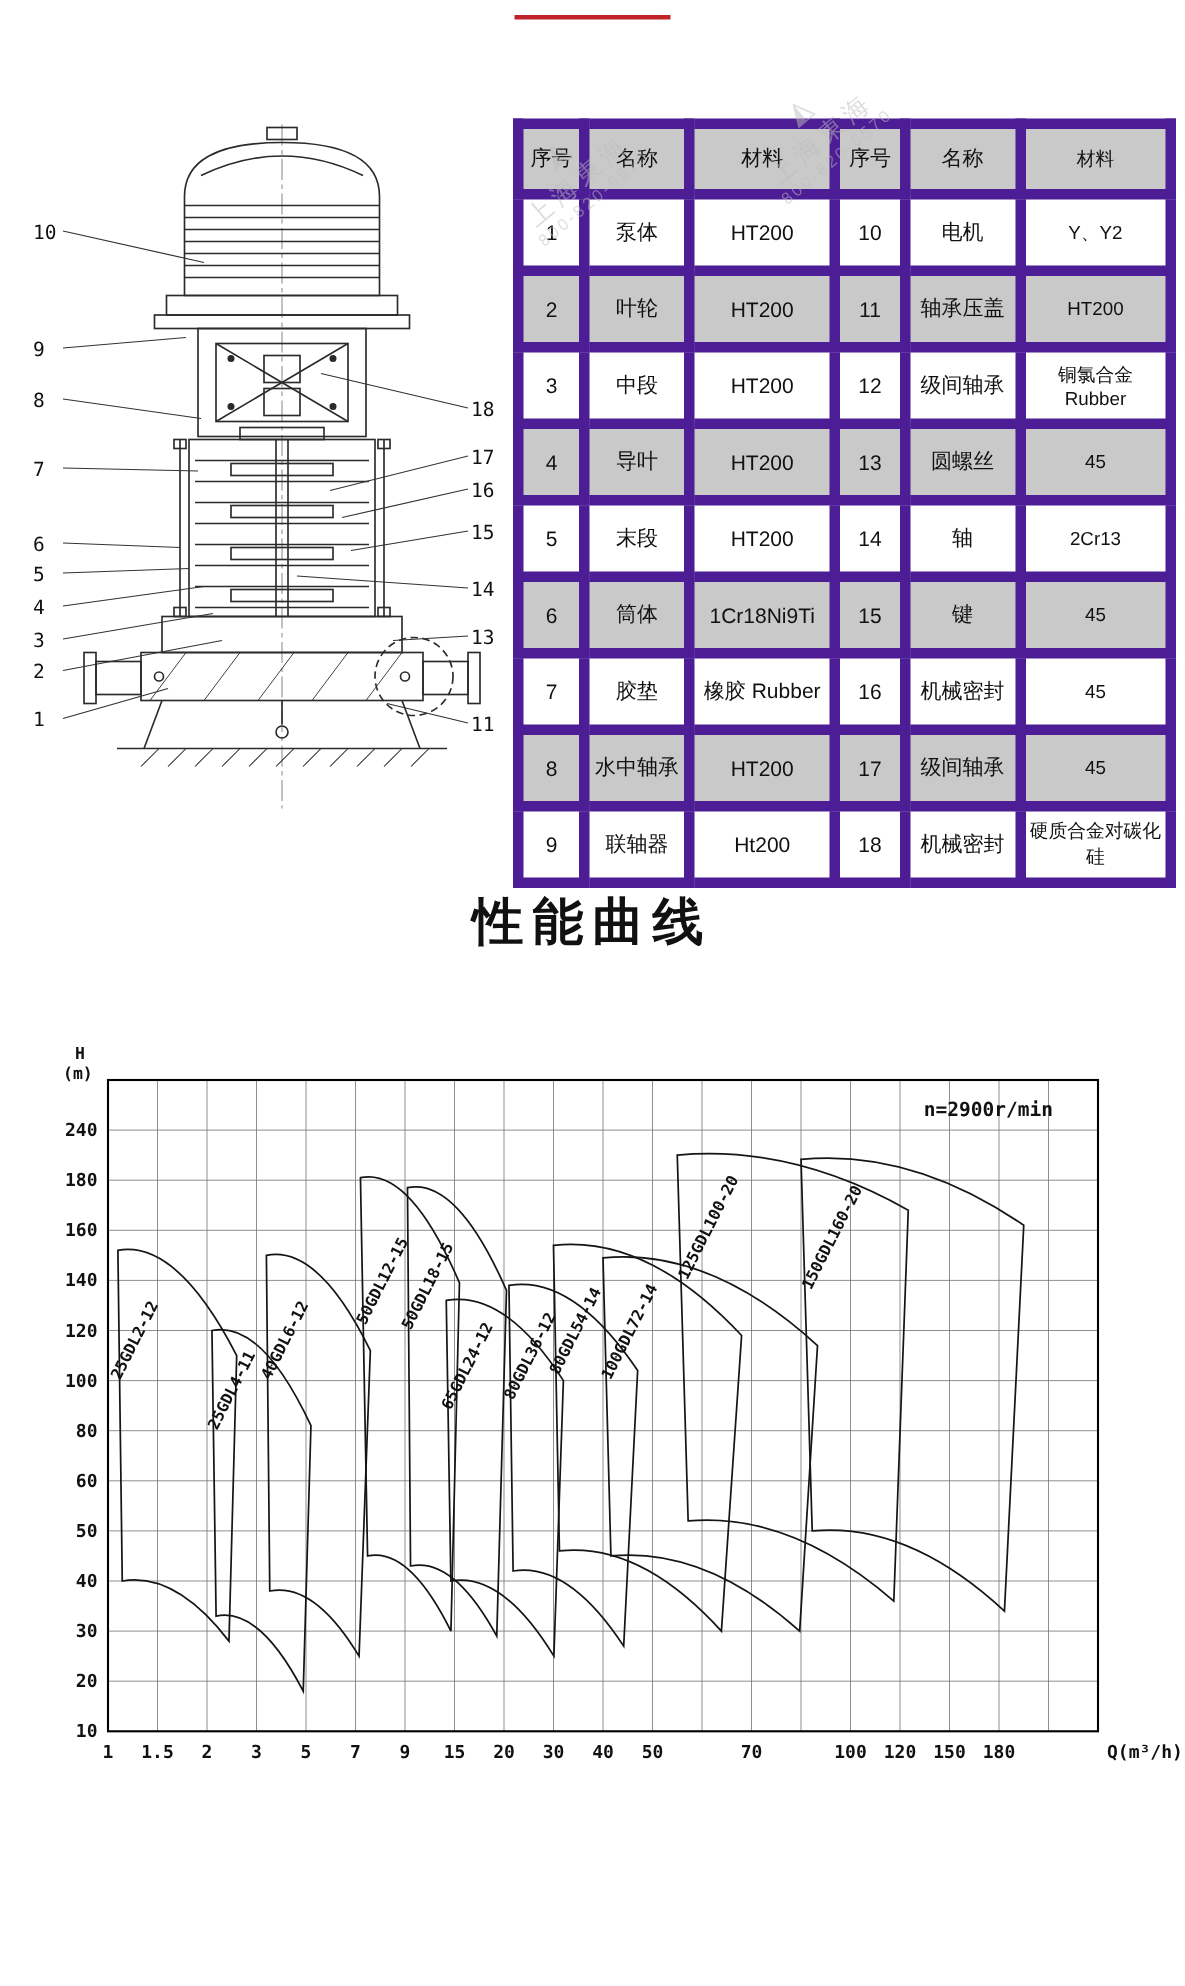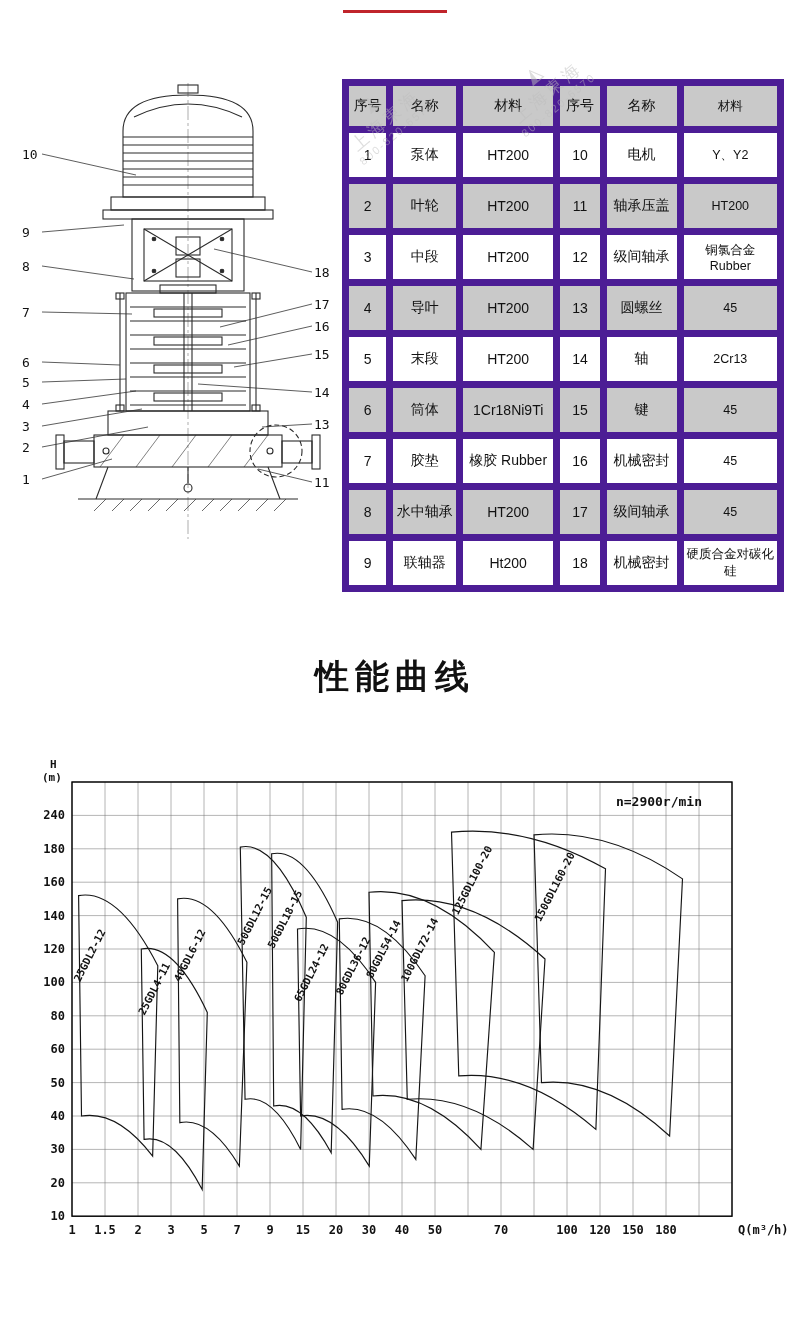--- a/index.html
+++ b/index.html
@@ -10,21 +10,21 @@
   .title-underline{width:104px;height:3px;margin:10px auto 0;background:#c0242b;}
   .structure-section{display:flex;align-items:flex-start;margin-top:66px;padding:0 6px;}
   .pump-figure{width:334px;flex:0 0 auto;}
   .parts-table{margin-left:2px;border-collapse:collapse;font-size:14px;}
   .parts-table td,.parts-table th{border:7px solid #4c1d95;text-align:center;padding:0 2px;
         font-weight:normal;height:44px;background:#fff;}
   .parts-table tr.hdr td{height:40px;background:#c9c9c9;}
   .parts-table tr.shaded td{background:#c9c9c9;}
   .c0{width:40px;} .c1{width:74px;} .c2{width:92px;}
   .c3{width:42px;} .c4{width:84px;} .c5{width:106px;font-size:12.5px;}
-  .perf-title{margin-top:62px;text-align:center;font-size:34px;font-weight:bold;
+  .perf-title{text-align:center;font-size:34px;font-weight:bold;
               letter-spacing:6px;font-family:"DejaVu Sans",sans-serif;}
   .chart-wrap{margin-top:54px;}
   #perf-chart{display:block;}
   .wm{position:absolute;transform:rotate(-40deg);color:#bdbdbd;opacity:.5;text-align:center;
       pointer-events:none;line-height:1.25;}
   .wm .logo{font-size:20px;}
   .wm .brand{font-size:17px;letter-spacing:4px;}
   .wm .phone{font-size:11px;letter-spacing:2px;}
   .wm1{left:336px;top:86px;}
   .wm2{left:498px;top:58px;}

